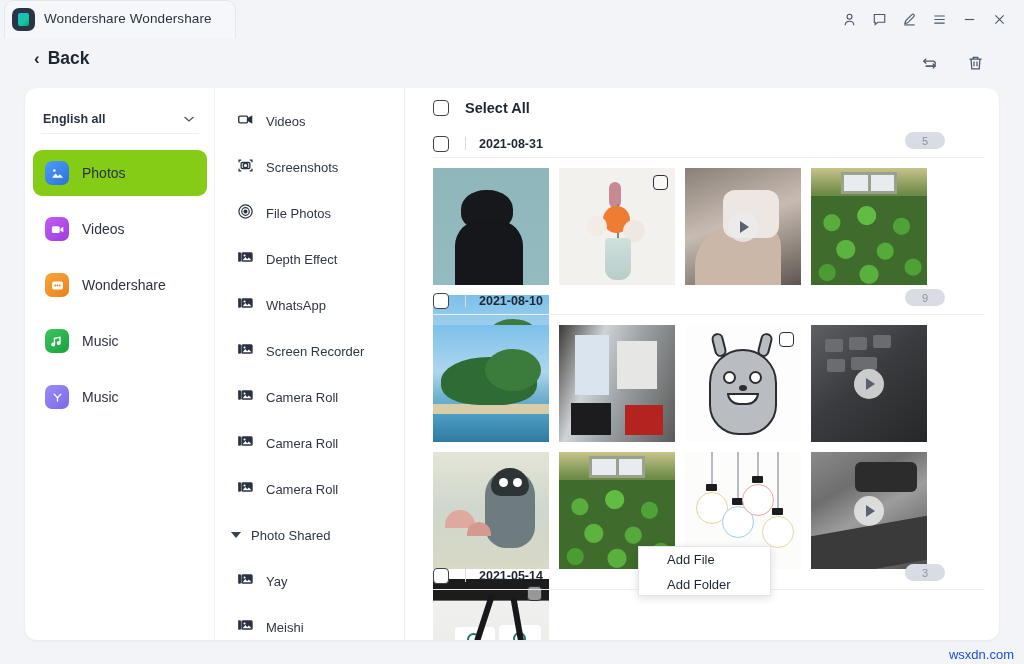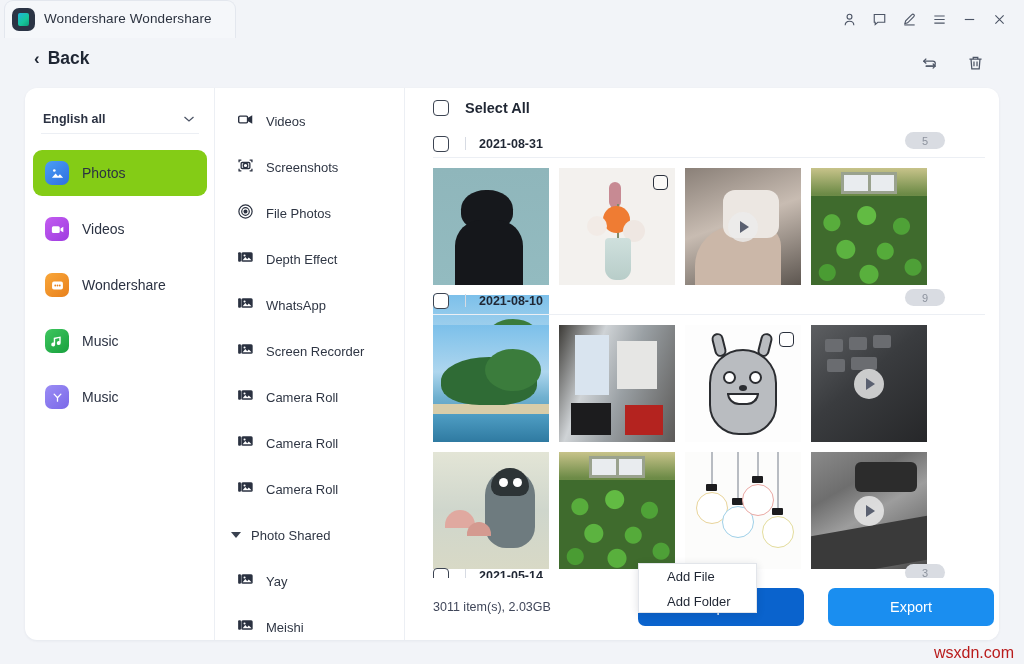--- a/index.html
+++ b/index.html
@@ -253,33 +253,33 @@
   .counts { position: absolute; left: 28px; top: 22px; font-size: 12.5px; color: #40475a; }
   .btn {
     position: absolute; top: 10px; height: 38px; border-radius: 7px;
     display: flex; align-items: center; justify-content: center;
     font-size: 14.5px; color: #fff;
   }
   .btn-import { left: 233px; width: 166px; background: #0a63cd; }
   .btn-export { left: 423px; width: 166px; background: #1a8ef0; }
 
   .ctxmenu {
-    position: absolute; left: 638px; top: 563px; width: 119px; height: 50px;
+    position: absolute; left: 638px; top: 546px; width: 133px; height: 50px;
     background: #ffffff; border: 1px solid #e2e5ea;
     box-shadow: 0 2px 8px rgba(20,30,60,.14);
     z-index: 40;
   }
   .ctxitem {
     height: 25px; display: flex; align-items: center; padding-left: 28px;
     font-size: 13px; color: #1f2633;
   }
 
   .watermark {
     position: absolute; right: 10px; bottom: 2px;
-    font-size: 16px; color: #b91c1c;
+    font-size: 13px; color: #1d4ed8;
   }
 </style>
 </head>
 <body>
 
 <div class="app">
 
   <div class="titlebar">
     <div class="tabshape"></div>
     <div class="app-icon">
@@ -660,25 +660,20 @@
 
       <div style="position:absolute; left:0; top:474px; width:594px;">
         <div class="grouphdr">
           <span class="cb"></span>
           <span class="sep"></span>
           <span class="date">2021-05-14</span>
           <span class="badge">3</span>
         </div>
       </div>
 
-      <div class="footer">
-        <div class="counts">3011 item(s), 2.03GB</div>
-        <div class="btn btn-import">Import</div>
-        <div class="btn btn-export">Export</div>
-      </div>
 
     </div>
   </div>
 
   <div class="ctxmenu">
     <div class="ctxitem">Add File</div>
     <div class="ctxitem">Add Folder</div>
   </div>
 
   <div class="watermark">wsxdn.com</div>

